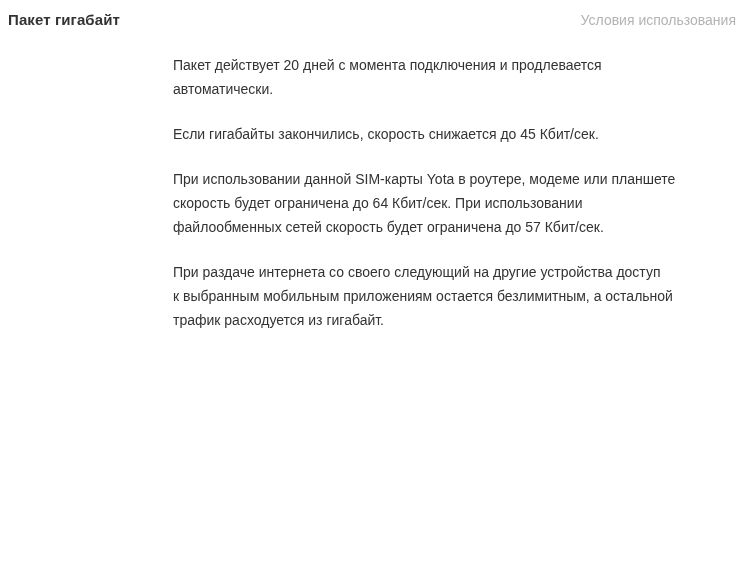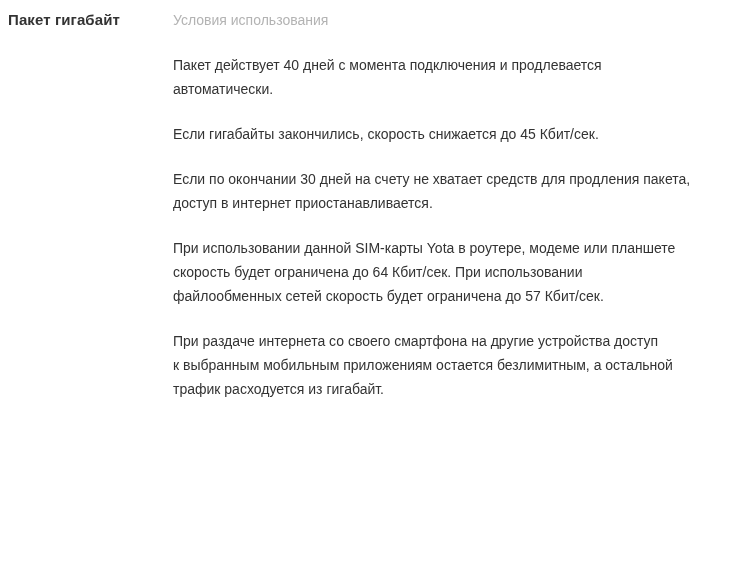--- a/index.html
+++ b/index.html
@@ -43,50 +43,49 @@
     margin: 0 0 21px 0;
     white-space: pre-line;
   }
   .content-col .subheading {
     margin: 0 0 21px 0;
     font-size: 14px;
     font-weight: normal;
     line-height: 24px;
     color: #b3b3b3;
     white-space: pre-line;
+    text-align: right;
   }
   .content-col p:last-child {
     margin-bottom: 0;
   }
 </style>
 </head>
 <body>
 
 <div class="page">
   <div class="row">
 
     <div class="label-col">Пакет гигабайт</div>
 
     <div class="content-col">
 
 
 
       <div class="subheading">Условия использования</div>
 
-      <p>Пакет действует 40 дней с момента подключения и продлевается
+      <p>Пакет действует 20 дней с момента подключения и продлевается
 автоматически.</p>
 
       <p>Если гигабайты закончились, скорость снижается до 45 Кбит/сек.</p>
 
-      <p>Если по окончании 30 дней на счету не хватает средств для продления пакета,
-доступ в интернет приостанавливается.</p>
 
       <p>При использовании данной SIM-карты Yota в роутере, модеме или планшете
 скорость будет ограничена до 64 Кбит/сек. При использовании
 файлообменных сетей скорость будет ограничена до 57 Кбит/сек.</p>
 
-      <p>При раздаче интернета со своего смартфона на другие устройства доступ
+      <p>При раздаче интернета со своего следующий на другие устройства доступ
 к выбранным мобильным приложениям остается безлимитным, а остальной
 трафик расходуется из гигабайт.</p>
 
     </div>
   </div>
 </div>
 
 </body></html>

